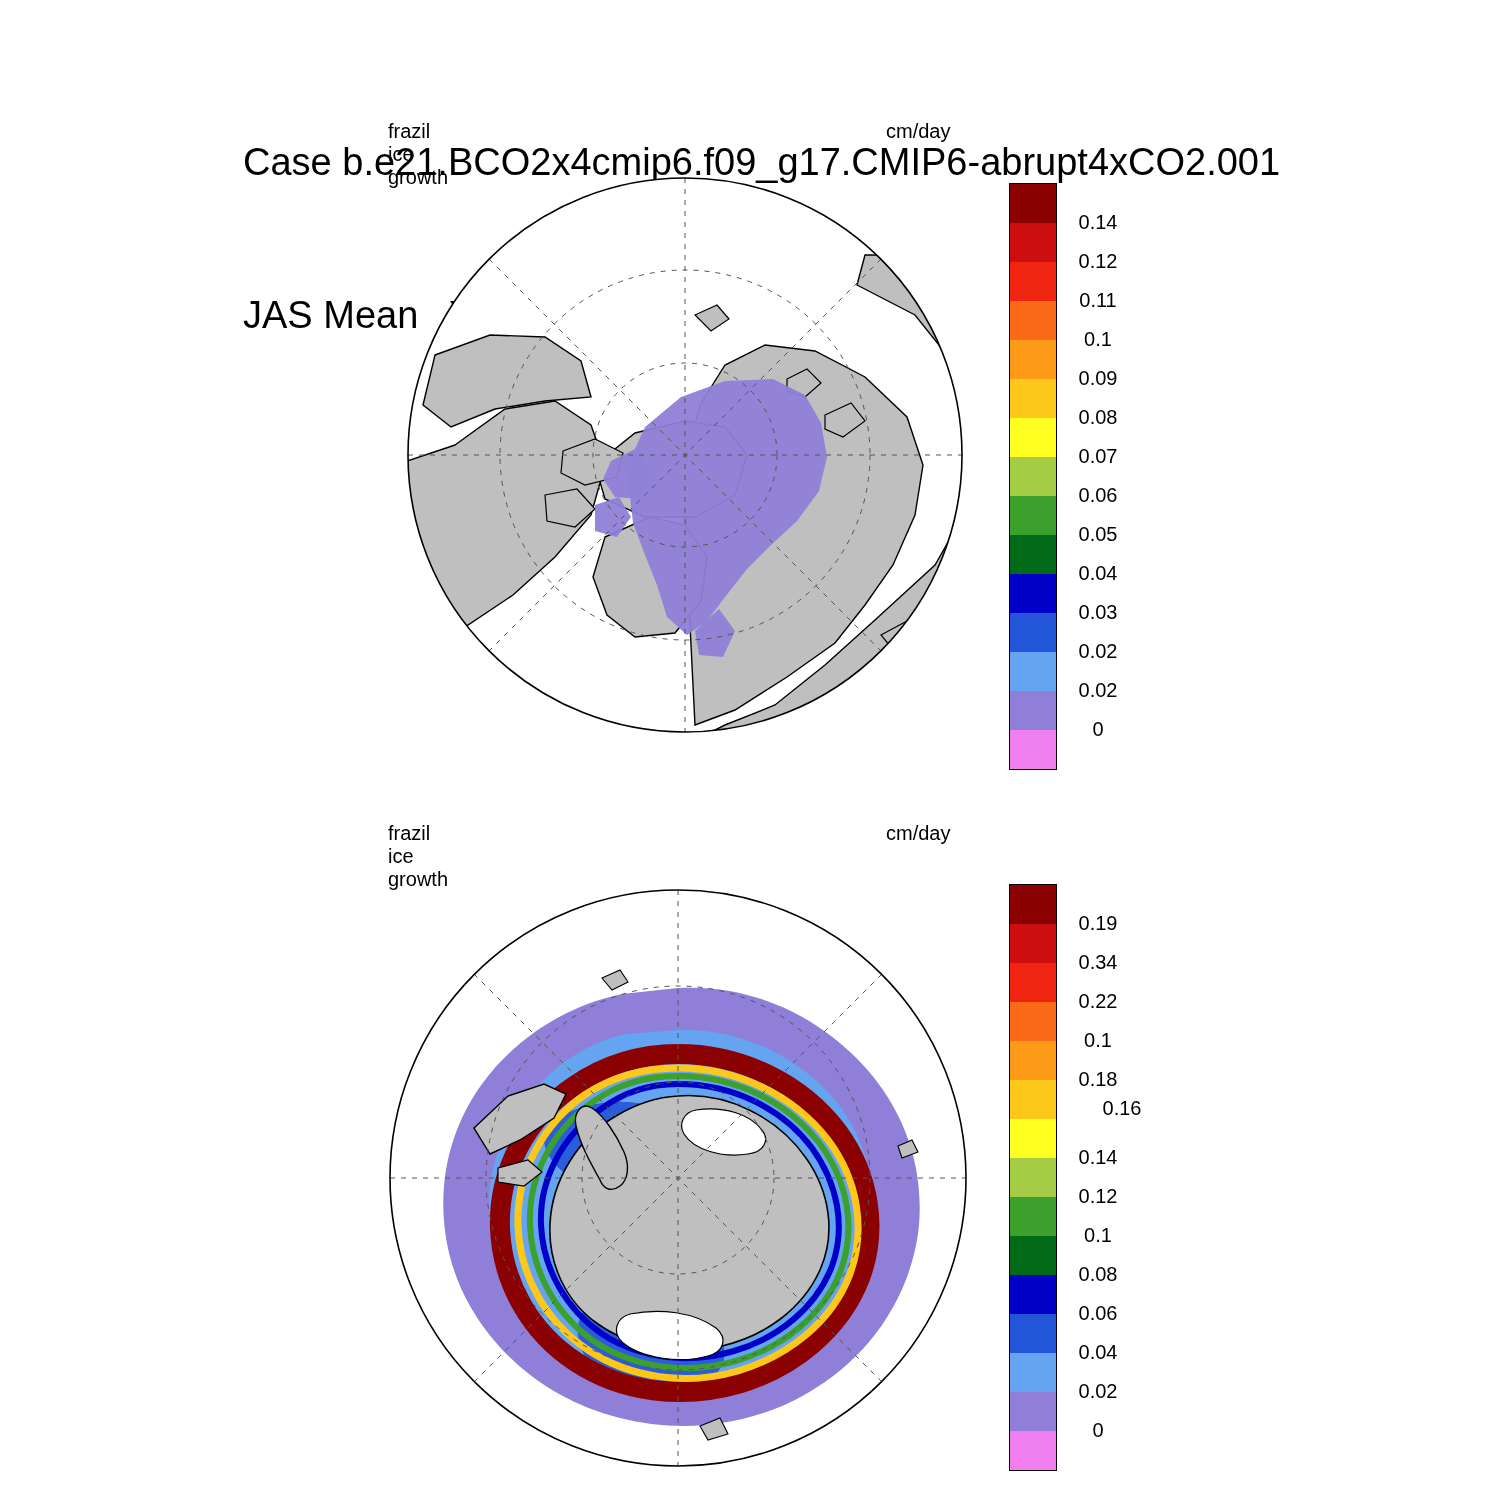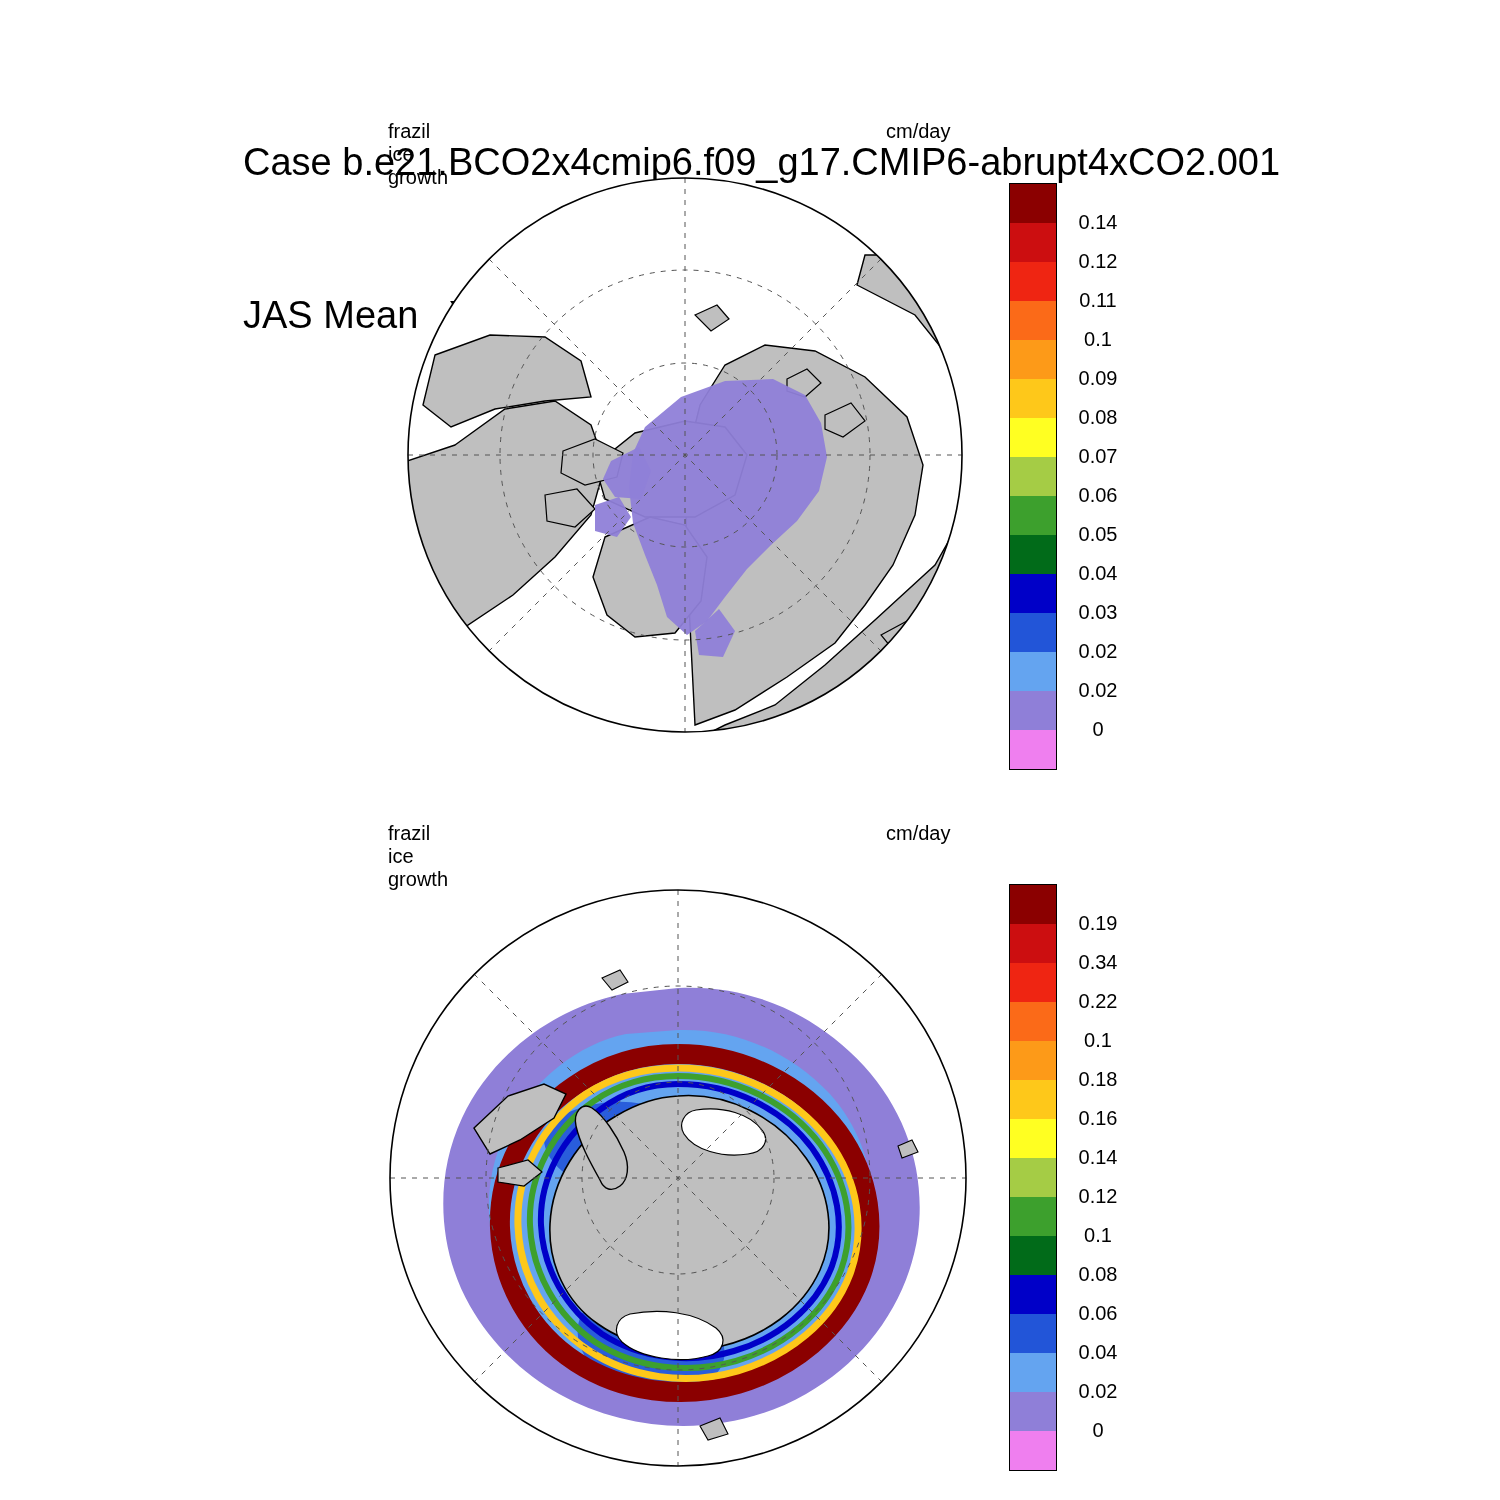--- a/index.html
+++ b/index.html
@@ -266,21 +266,21 @@
     <span class="cbar-cell" style="height:39px; background:#64a4f0;"></span>
     <span class="cbar-cell" style="height:39px; background:#8f7fd8;"></span>
     <span class="cbar-cell" style="height:39px; background:#ef7fef;"></span>
   </div>
   <div class="cbar-labels" style="left:1058px; top:884px; width:80px; height:585px;">
     <span class="cbar-label" style="top:39px;">0.19</span>
     <span class="cbar-label" style="top:78px;">0.34</span>
     <span class="cbar-label" style="top:117px;">0.22</span>
     <span class="cbar-label" style="top:156px;">0.1</span>
     <span class="cbar-label" style="top:195px;">0.18</span>
-    <span class="cbar-label" style="top:234px;">0.16</span>
+    <span class="cbar-label" style="top:224px;padding-left:24px;">0.16</span>
     <span class="cbar-label" style="top:273px;">0.14</span>
     <span class="cbar-label" style="top:312px;">0.12</span>
     <span class="cbar-label" style="top:351px;">0.1</span>
     <span class="cbar-label" style="top:390px;">0.08</span>
     <span class="cbar-label" style="top:429px;">0.06</span>
     <span class="cbar-label" style="top:468px;">0.04</span>
     <span class="cbar-label" style="top:507px;">0.02</span>
     <span class="cbar-label" style="top:546px;">0</span>
   </div>
 </div>

